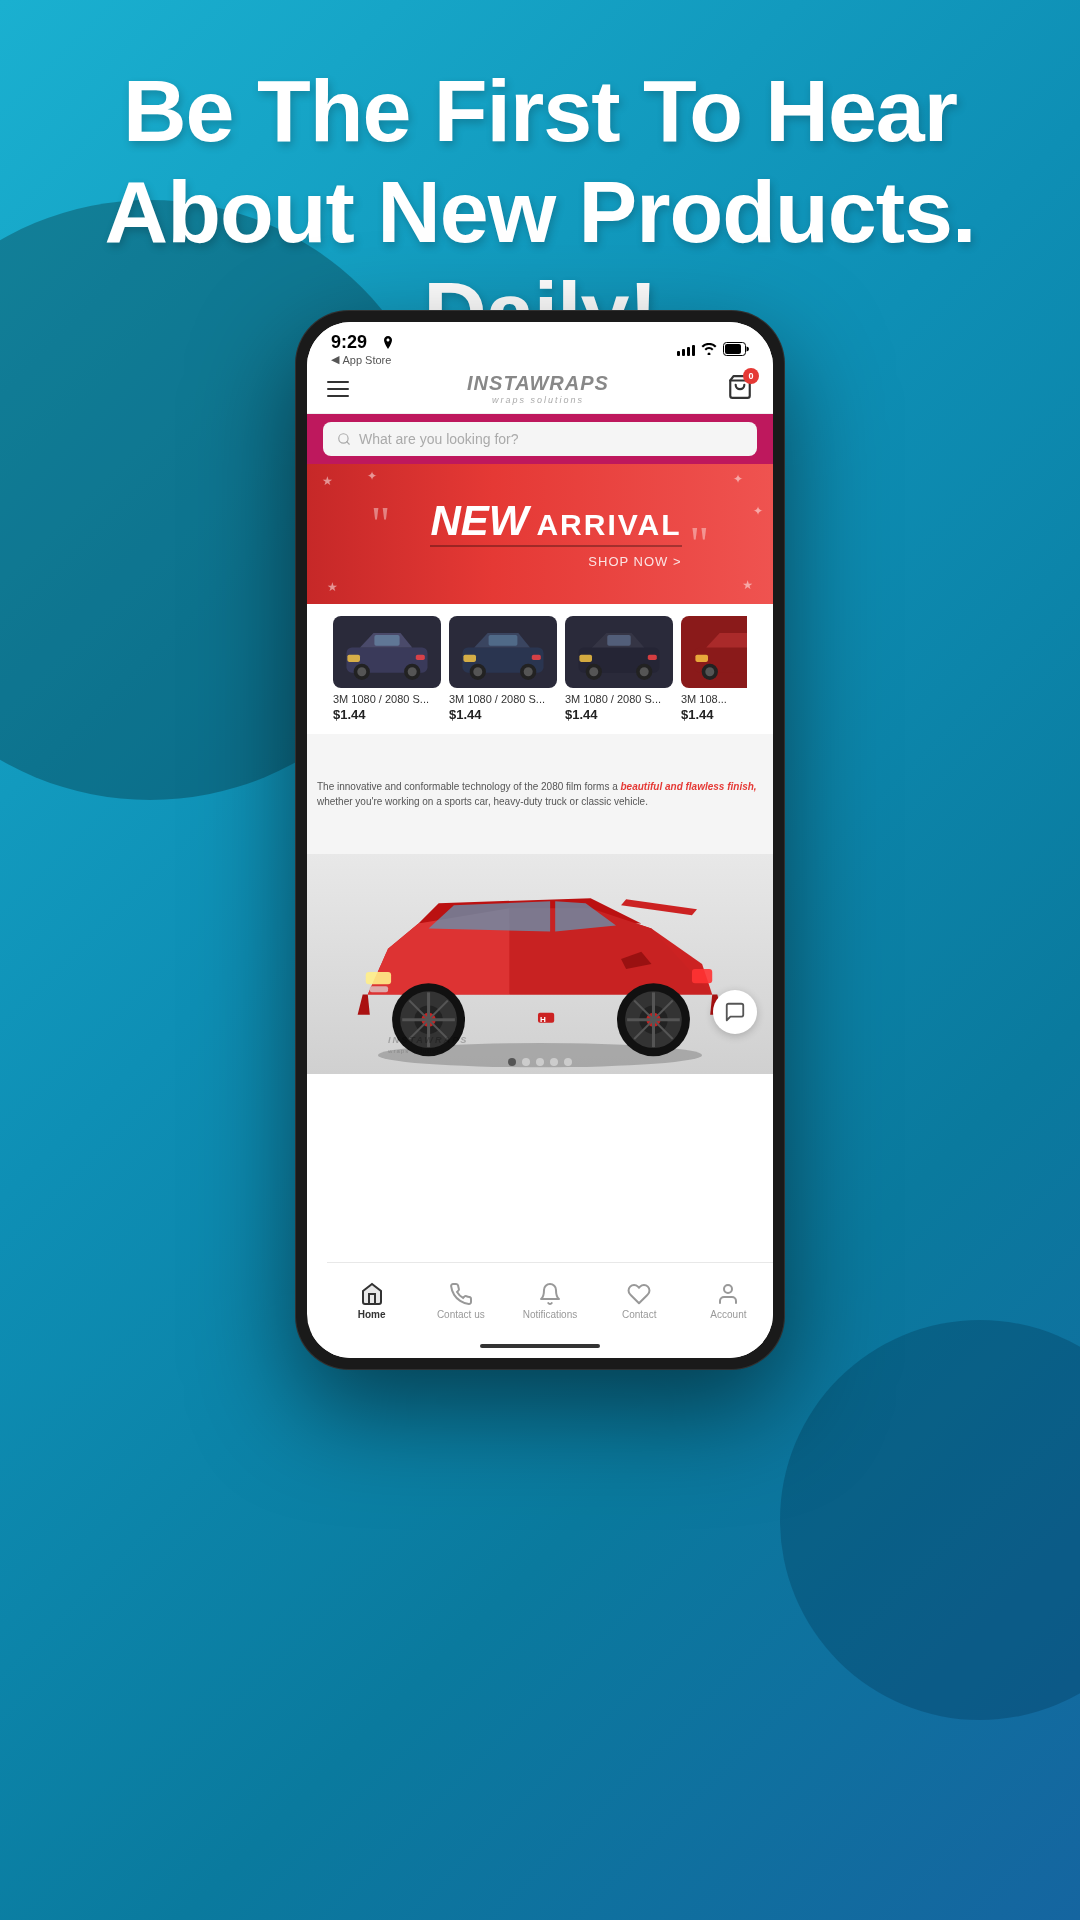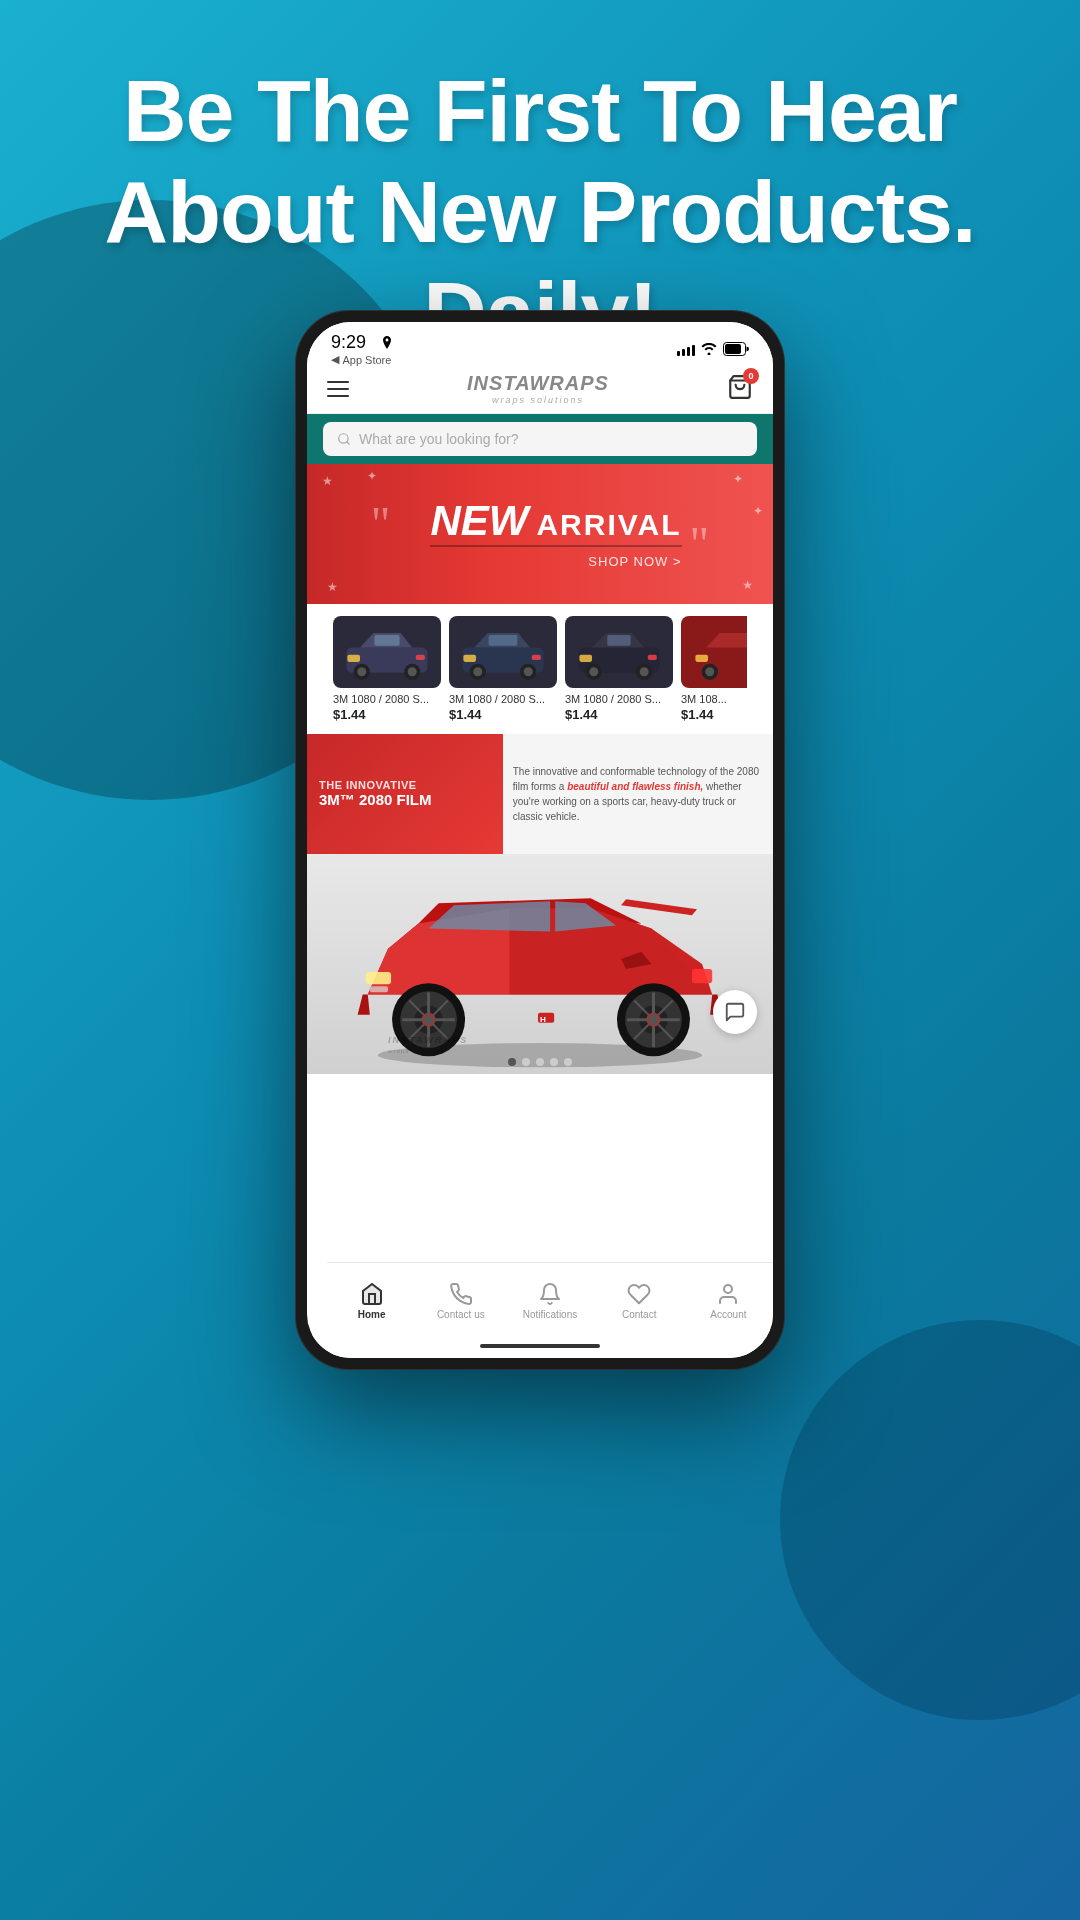--- a/index.html
+++ b/index.html
@@ -96,21 +96,21 @@
       align-items: center;
       flex-shrink: 0;
       height: 44px;
     }
     .status-left {
       display: flex;
       flex-direction: column;
     }
     .status-time {
       font-size: 18px;
-      font-weight: 400;
+      font-weight: 700;
       color: #000;
       display: flex;
       align-items: center;
       gap: 16px;
     }
     .status-store {
       font-size: 11px;
       color: #555;
       display: flex;
       align-items: center;
@@ -190,21 +190,21 @@
       width: 16px;
       height: 16px;
       border-radius: 50%;
       display: flex;
       align-items: center;
       justify-content: center;
     }
 
     
     .search-bar {
-      background: #0f766e;
+      background: #be185d;
       padding: 8px 16px;
       flex-shrink: 0;
       text-align: center;
     }
     .search-input-wrap {
       background: #f5f5f5;
       border-radius: 8px;
       padding: 9px 14px;
       display: flex;
       align-items: center;
@@ -674,24 +674,20 @@
                 </svg>
               </div>
               <div class="product-name">3M 108...</div>
               <div class="product-price">$1.44</div>
             </div>
 
           </div>
         </div>
 
         <div class="promo-banner">
-          <div class="promo-left">
-            <div class="promo-sub">THE INNOVATIVE</div>
-            <div class="promo-title">3M™ 2080 FILM</div>
-          </div>
           <div class="promo-right">
             <p>
               <span>The innovative and conformable technology of the 2080 film forms a </span><span class="highlight">beautiful and flawless finish,</span><span> whether you're working on a sports car, heavy-duty truck or classic vehicle.</span>
             </p>
           </div>
         </div>
 
         <div class="car-showcase">
           <div class="car-showcase-bg">
 

